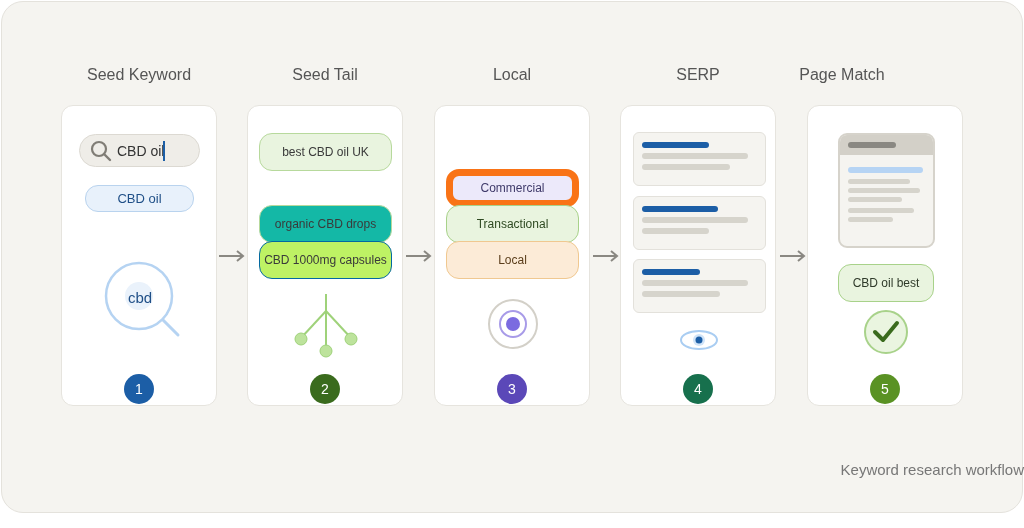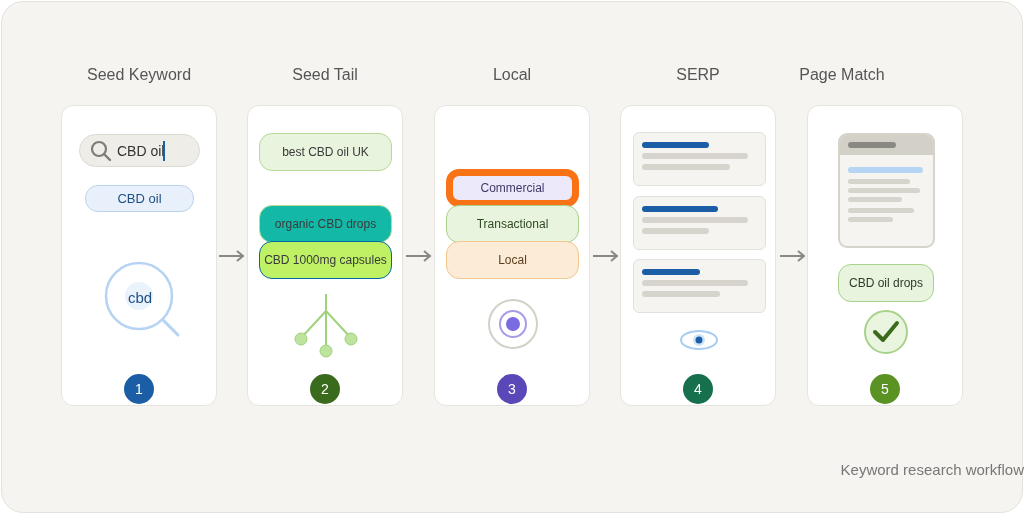--- a/index.html
+++ b/index.html
@@ -119,21 +119,21 @@
   <div style="position:absolute;left:30px;top:27px;width:97px;height:115px;background:#f5f4f0;border:2px solid #d6d3cb;border-radius:9px;box-sizing:border-box;overflow:hidden;">
     <div style="position:absolute;left:0;top:0;right:0;height:20px;background:#d3d0c8;"></div>
     <div class="bar" style="left:8px;top:7px;width:48px;background:#8a8882;"></div>
     <div class="bar" style="left:8px;top:32px;width:75px;background:#b6d4f4;"></div>
     <div class="bar" style="left:8px;top:44px;width:62px;height:5px;background:#d6d4cc;"></div>
     <div class="bar" style="left:8px;top:53px;width:72px;height:5px;background:#d6d4cc;"></div>
     <div class="bar" style="left:8px;top:62px;width:54px;height:5px;background:#d6d4cc;"></div>
     <div class="bar" style="left:8px;top:73px;width:66px;height:5px;background:#d6d4cc;"></div>
     <div class="bar" style="left:8px;top:82px;width:45px;height:5px;background:#d6d4cc;"></div>
   </div>
-  <div class="pill" style="left:30px;top:158px;width:96px;background:#e9f4df;border:1px solid #a8d28a;color:#2f3a2a;">CBD oil drops</div>
+  <div class="pill" style="left:30px;top:158px;width:96px;background:#e9f4df;border:1px solid #a8d28a;color:#2f3a2a;">CBD oil best</div>
   <svg width="48" height="48" viewBox="0 0 48 48" style="position:absolute;left:54px;top:202px;">
     <circle cx="24" cy="24" r="21" fill="#eaf5e0" stroke="#a8d28a" stroke-width="2"></circle>
     <polyline points="13,24 21,32 35,15" fill="none" stroke="#3a6b1d" stroke-width="4" stroke-linecap="round" stroke-linejoin="round"></polyline>
   </svg>
   <div class="badge" style="background:#5a9224">5</div>
 </div>
 
 <div class="footer">Keyword research workflow</div>
 
 </body></html>

